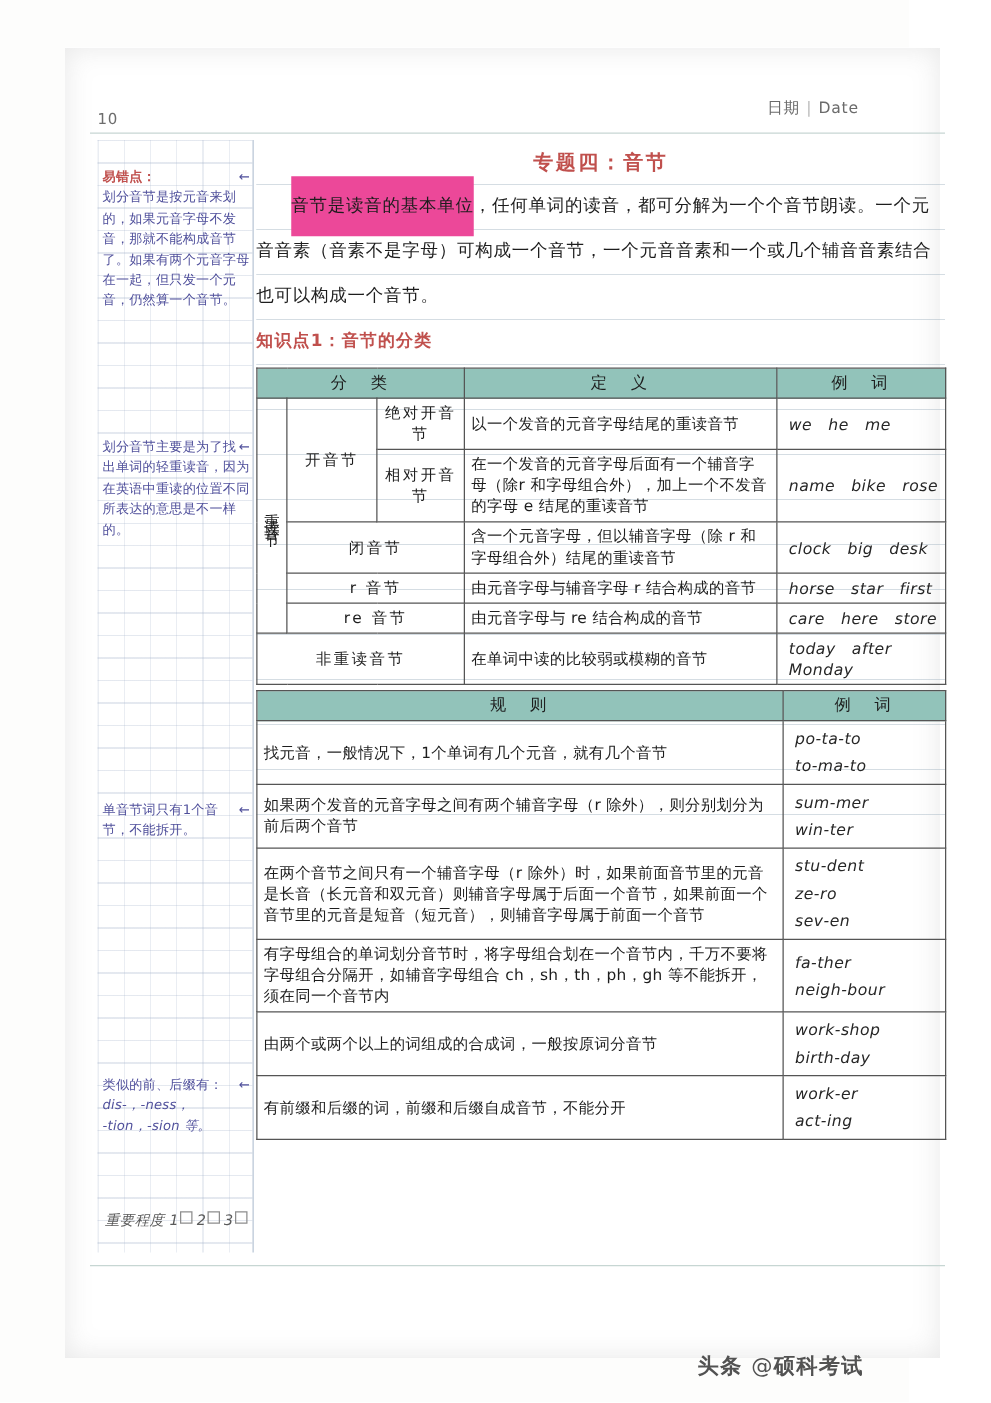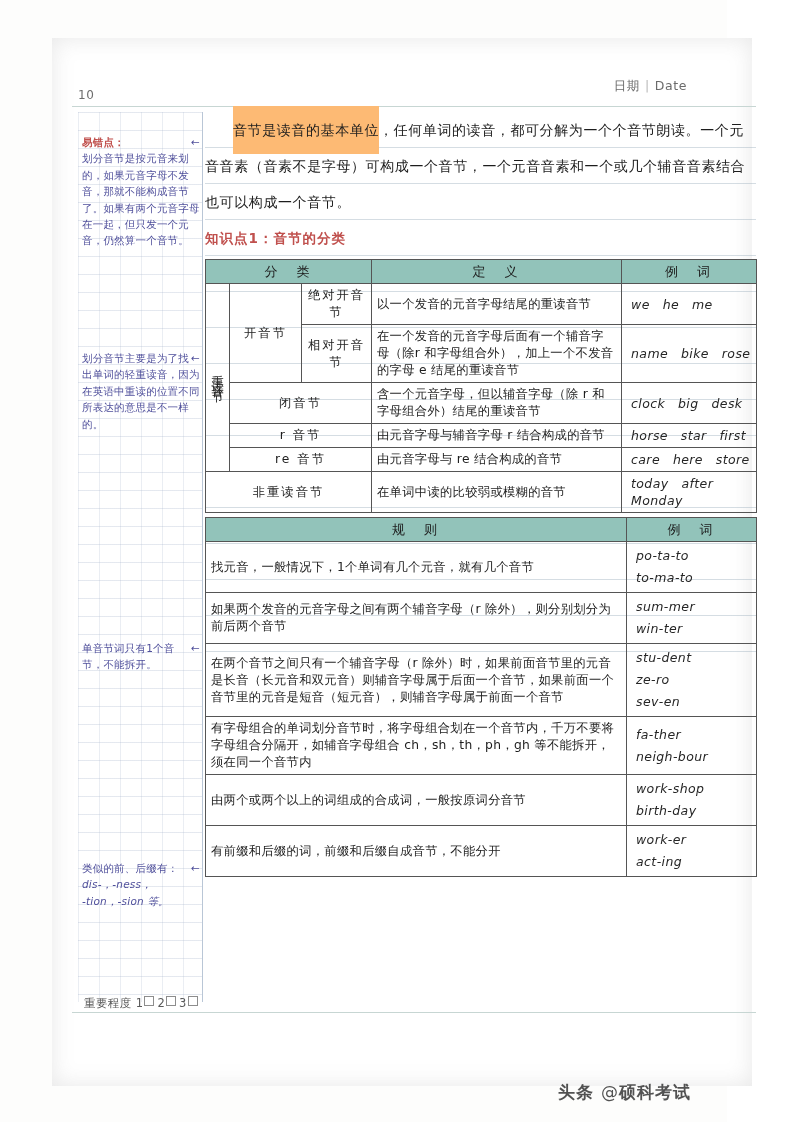--- a/index.html
+++ b/index.html
@@ -45,23 +45,24 @@
     position:absolute;left:4px;width:118px;
     color:#4f4f9b;
     font-family:"DejaVu Sans","Liberation Sans",sans-serif;
     font-size:10.5px;line-height:16.4px;
     letter-spacing:.2px;
   }
   .note .hd{color:#c0504d;font-weight:bold;}
   .note .arrow{color:#4f4f9b;}
   .en{font-style:italic;}
   .importance{
-    position:absolute;left:84px;top:996px;
+    position:absolute;left:84px;top:969px;
     font-size:11.5px;color:#5a5a5a;letter-spacing:.4px;
     white-space:nowrap;
+    font-style:italic;
   }
   .importance .box{
     display:inline-block;width:8px;height:8px;
     border:1px solid #8d8d8d;margin:0 3px 0 1px;vertical-align:1px;
   }
   .bottom-rule{
     position:absolute;left:72px;top:1012px;width:684px;height:1px;background:#c7d6d3;
   }
   
   .main{
@@ -76,21 +77,21 @@
   }
   .title{
     text-align:center;color:#c0504d;
     font-size:16px;font-weight:bold;letter-spacing:2px;
     padding-top:8px;padding-bottom:6px;
   }
   .para{
     color:#1d1d1d;font-size:14px;line-height:36px;
     text-indent:28px;letter-spacing:.6px;
   }
-  .hl{background:#fdba74;padding:16px 0;}
+  .hl{background:#ec4899;padding:16px 0;}
   .kp{
     color:#c0504d;font-size:13.5px;font-weight:bold;
     line-height:32px;letter-spacing:1px;margin-top:2px;
   }
   .para2{
     color:#1d1d1d;font-size:14px;line-height:36px;
     text-indent:26px;letter-spacing:.6px;
   }
   
   table{
@@ -172,20 +173,21 @@
   </div>
 
   <div class="importance">
     <span>重要程度</span>
     <span>1</span><span class="box"></span><span>2</span><span class="box"></span><span>3</span><span class="box"></span>
   </div>
   <div class="bottom-rule"></div>
 
   <div class="rules"></div>
   <div class="main">
+    <div class="title">专题四：音节</div>
 
     <div class="para">
       <span class="hl">音节是读音的基本单位</span><span>，任何单词的读音，都可分解为一个个音节朗读。一个元音音素（音素不是字母）可构成一个音节，一个元音音素和一个或几个辅音音素结合也可以构成一个音节。</span>
     </div>
 
     <div class="kp">知识点1：音节的分类</div>
 
     <div class="tbl1-wrap">
       <table>
         <colgroup>

